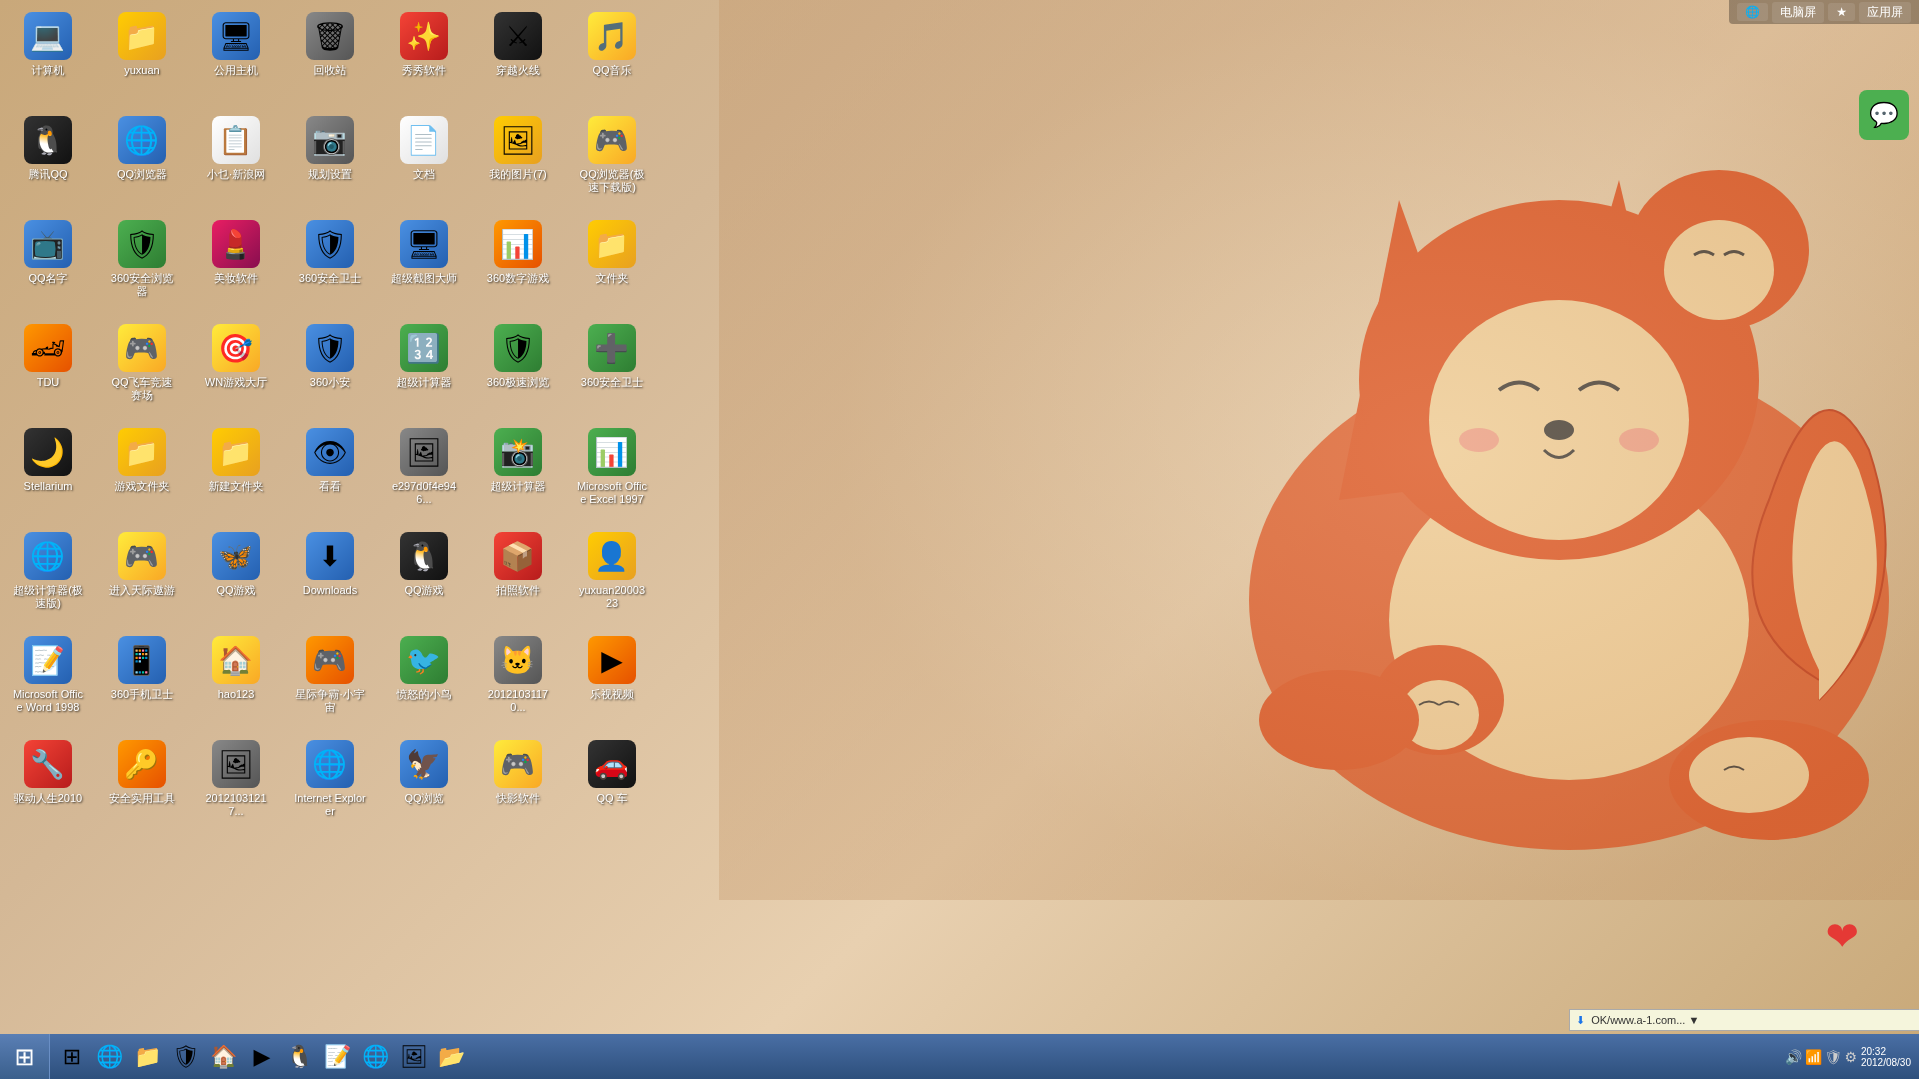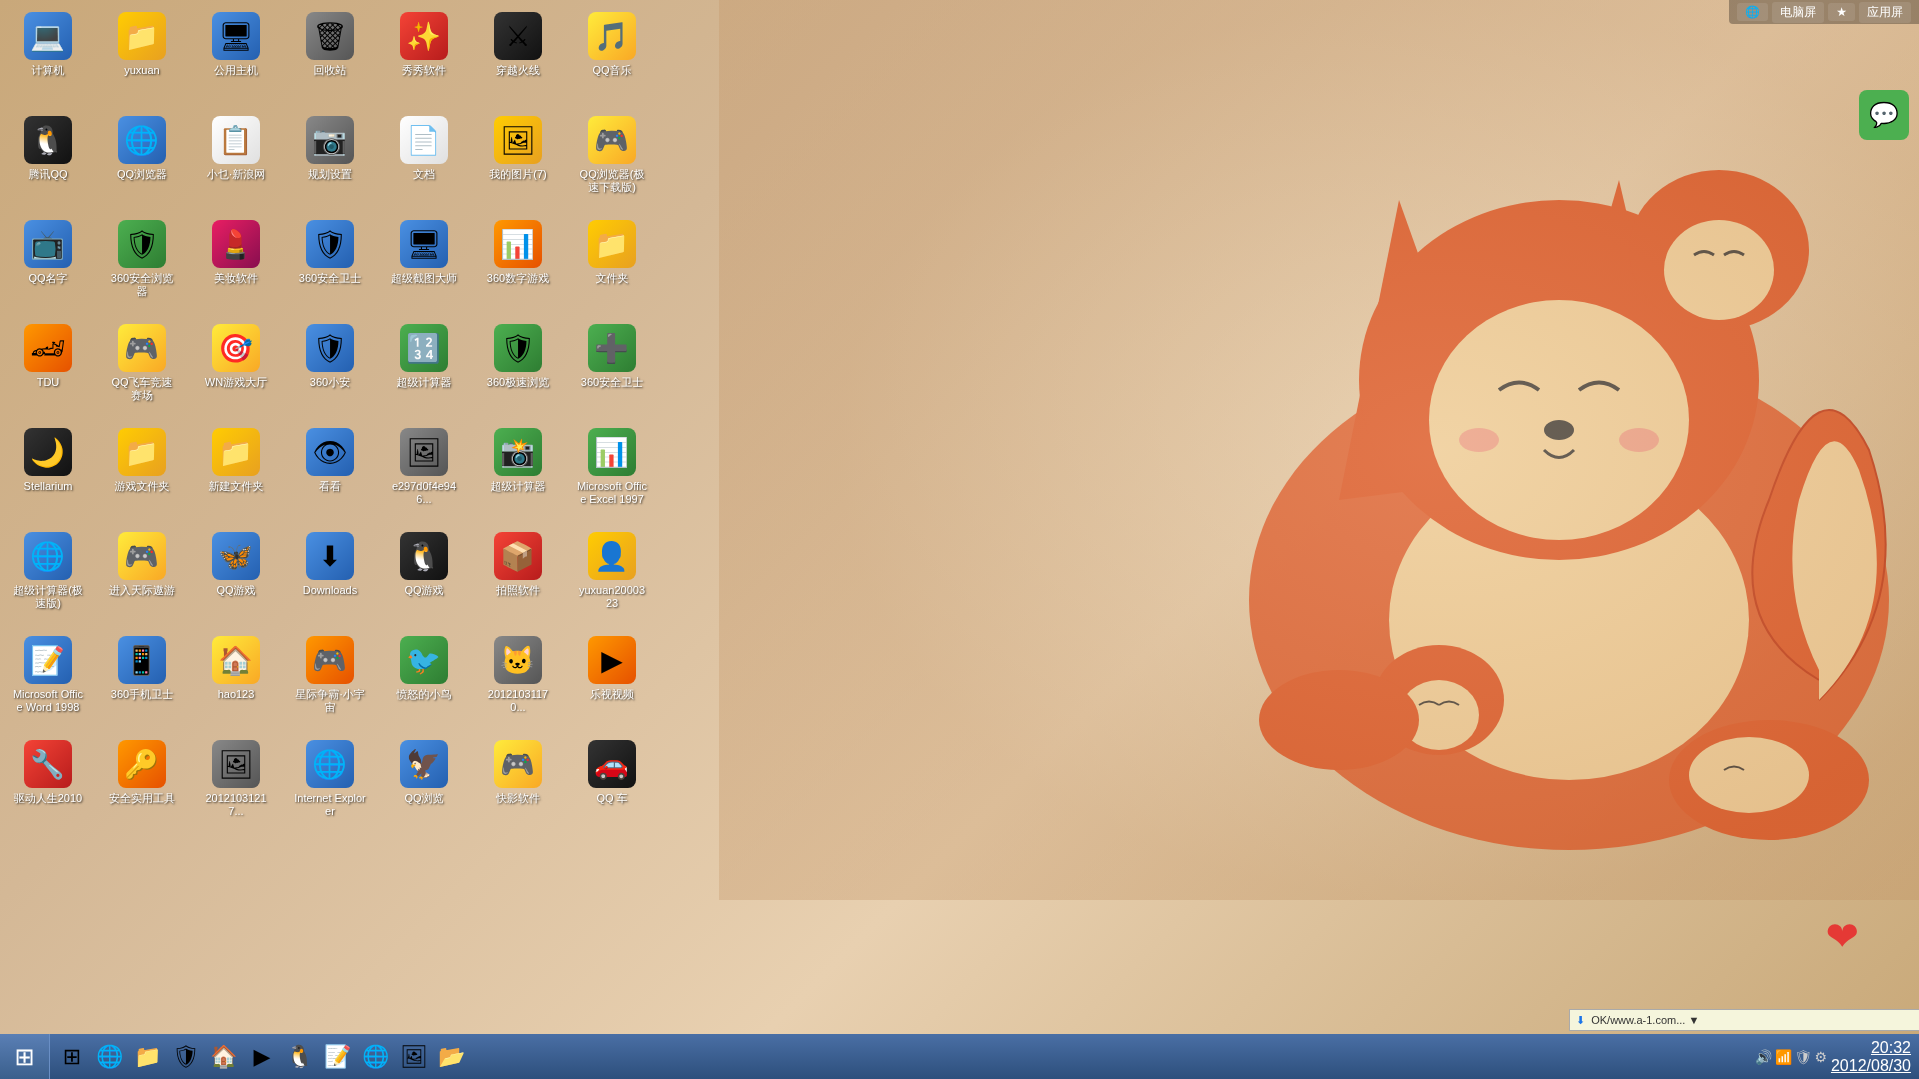--- a/index.html
+++ b/index.html
@@ -111,23 +111,22 @@
 
     .taskbar-right {
       display: flex;
       align-items: center;
       padding: 0 8px;
       gap: 4px;
     }
 
     .taskbar-clock {
       color: #fff;
-      font-size: 16px;
-      text-align: right;
-      text-decoration: underline;
+      font-size: 10px;
+      text-align: left;
     }
 
     .taskbar-sys-icons {
       display: flex;
       align-items: center;
       gap: 2px;
     }
 
     .sys-icon {
       font-size: 14px;

